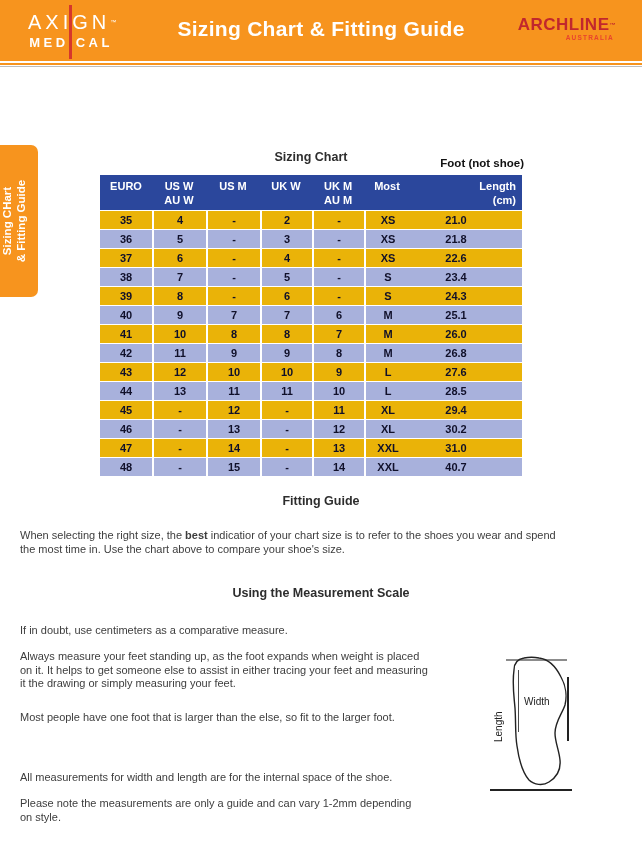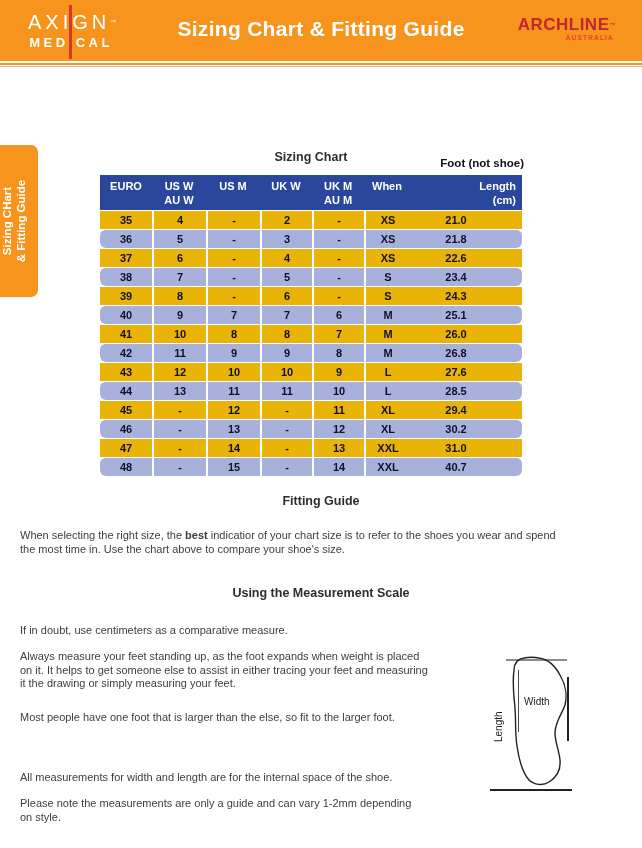--- a/index.html
+++ b/index.html
@@ -31,21 +31,21 @@
   .chart-title{position:absolute;left:100px;top:150px;width:422px;text-align:center;
     font-size:12.5px;font-weight:bold;color:#2d2d2d;}
   .foot-note{position:absolute;left:398px;top:157px;width:126px;text-align:right;
     font-size:11.5px;font-weight:bold;color:#111;}
   .sizing-table{position:absolute;left:100px;top:175px;width:422px;}
   .thead{display:flex;background:#2B479C;height:35px;box-sizing:border-box;}
   .thcell{box-sizing:border-box;padding-top:4px;text-align:center;color:#fff;
     font-weight:bold;font-size:11px;line-height:14px;}
   .trow{display:flex;height:19px;box-sizing:border-box;border-top:1px solid #fff;}
   .row-a{background:#eab308;}
-  .row-b{background:#A8B1DC;border-radius:6px;}
+  .row-b{background:#A8B1DC;}
   .tcell{box-sizing:border-box;text-align:center;font-size:11px;font-weight:bold;
     color:#10102a;line-height:18px;}
   .trow .tcell.sep{border-left:2px solid #ffffff;}
   .col0{width:52px;} .col1{width:54px;} .col2{width:54px;} .col3{width:52px;}
   .col4{width:52px;} .col5{width:46px;} .col6{width:112px;}
   .thcell.col6{text-align:right;padding-right:6px;}
   .tcell.col6{padding-right:20px;}
   
   .section-heading{position:absolute;left:0;width:642px;text-align:center;
     font-size:12.5px;font-weight:bold;color:#2d2d2d;}
@@ -115,21 +115,21 @@
           <div>US M</div>
         </div>
         <div class="thcell col3">
           <div>UK W</div>
         </div>
         <div class="thcell col4">
           <div>UK M</div>
           <div>AU M</div>
         </div>
         <div class="thcell col5">
-          <div>When</div>
+          <div>Most</div>
         </div>
         <div class="thcell col6">
           <div>Length</div>
           <div>(cm)</div>
         </div>
       </div>
     <div>
         <div class="trow row-a">
           <div class="tcell col0">35</div>
           <div class="tcell col1 sep">4</div>

